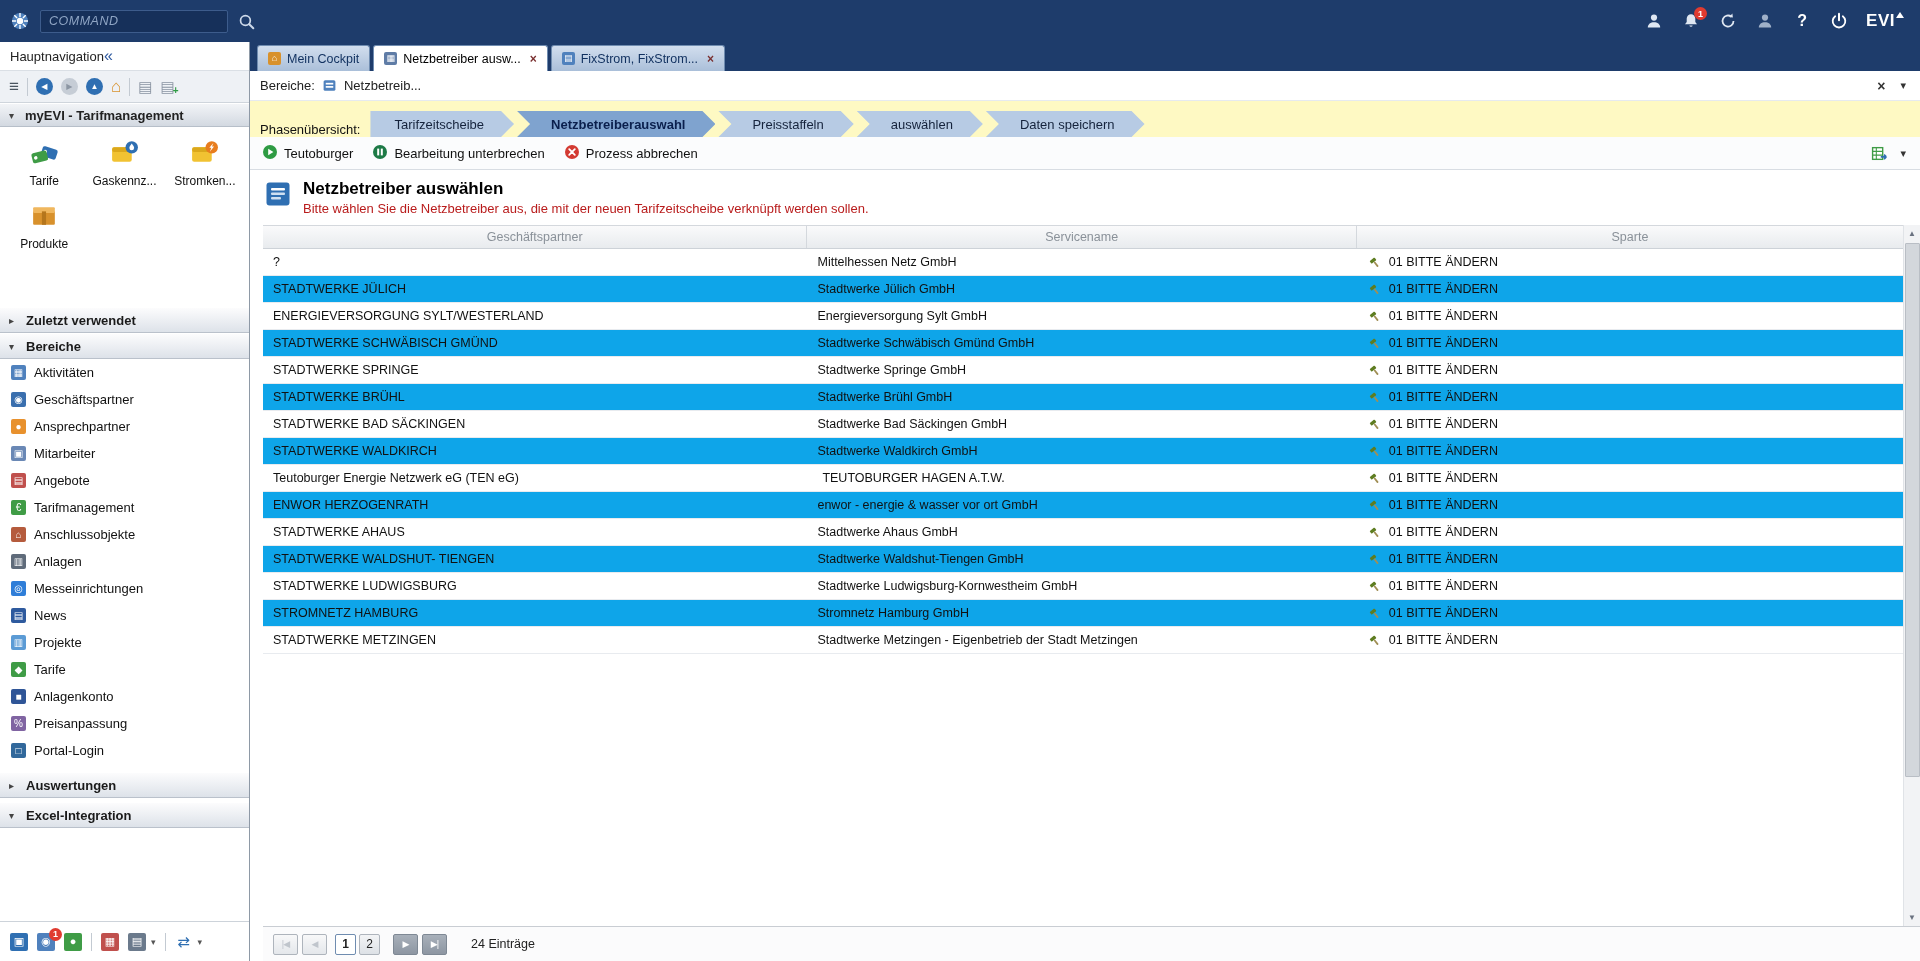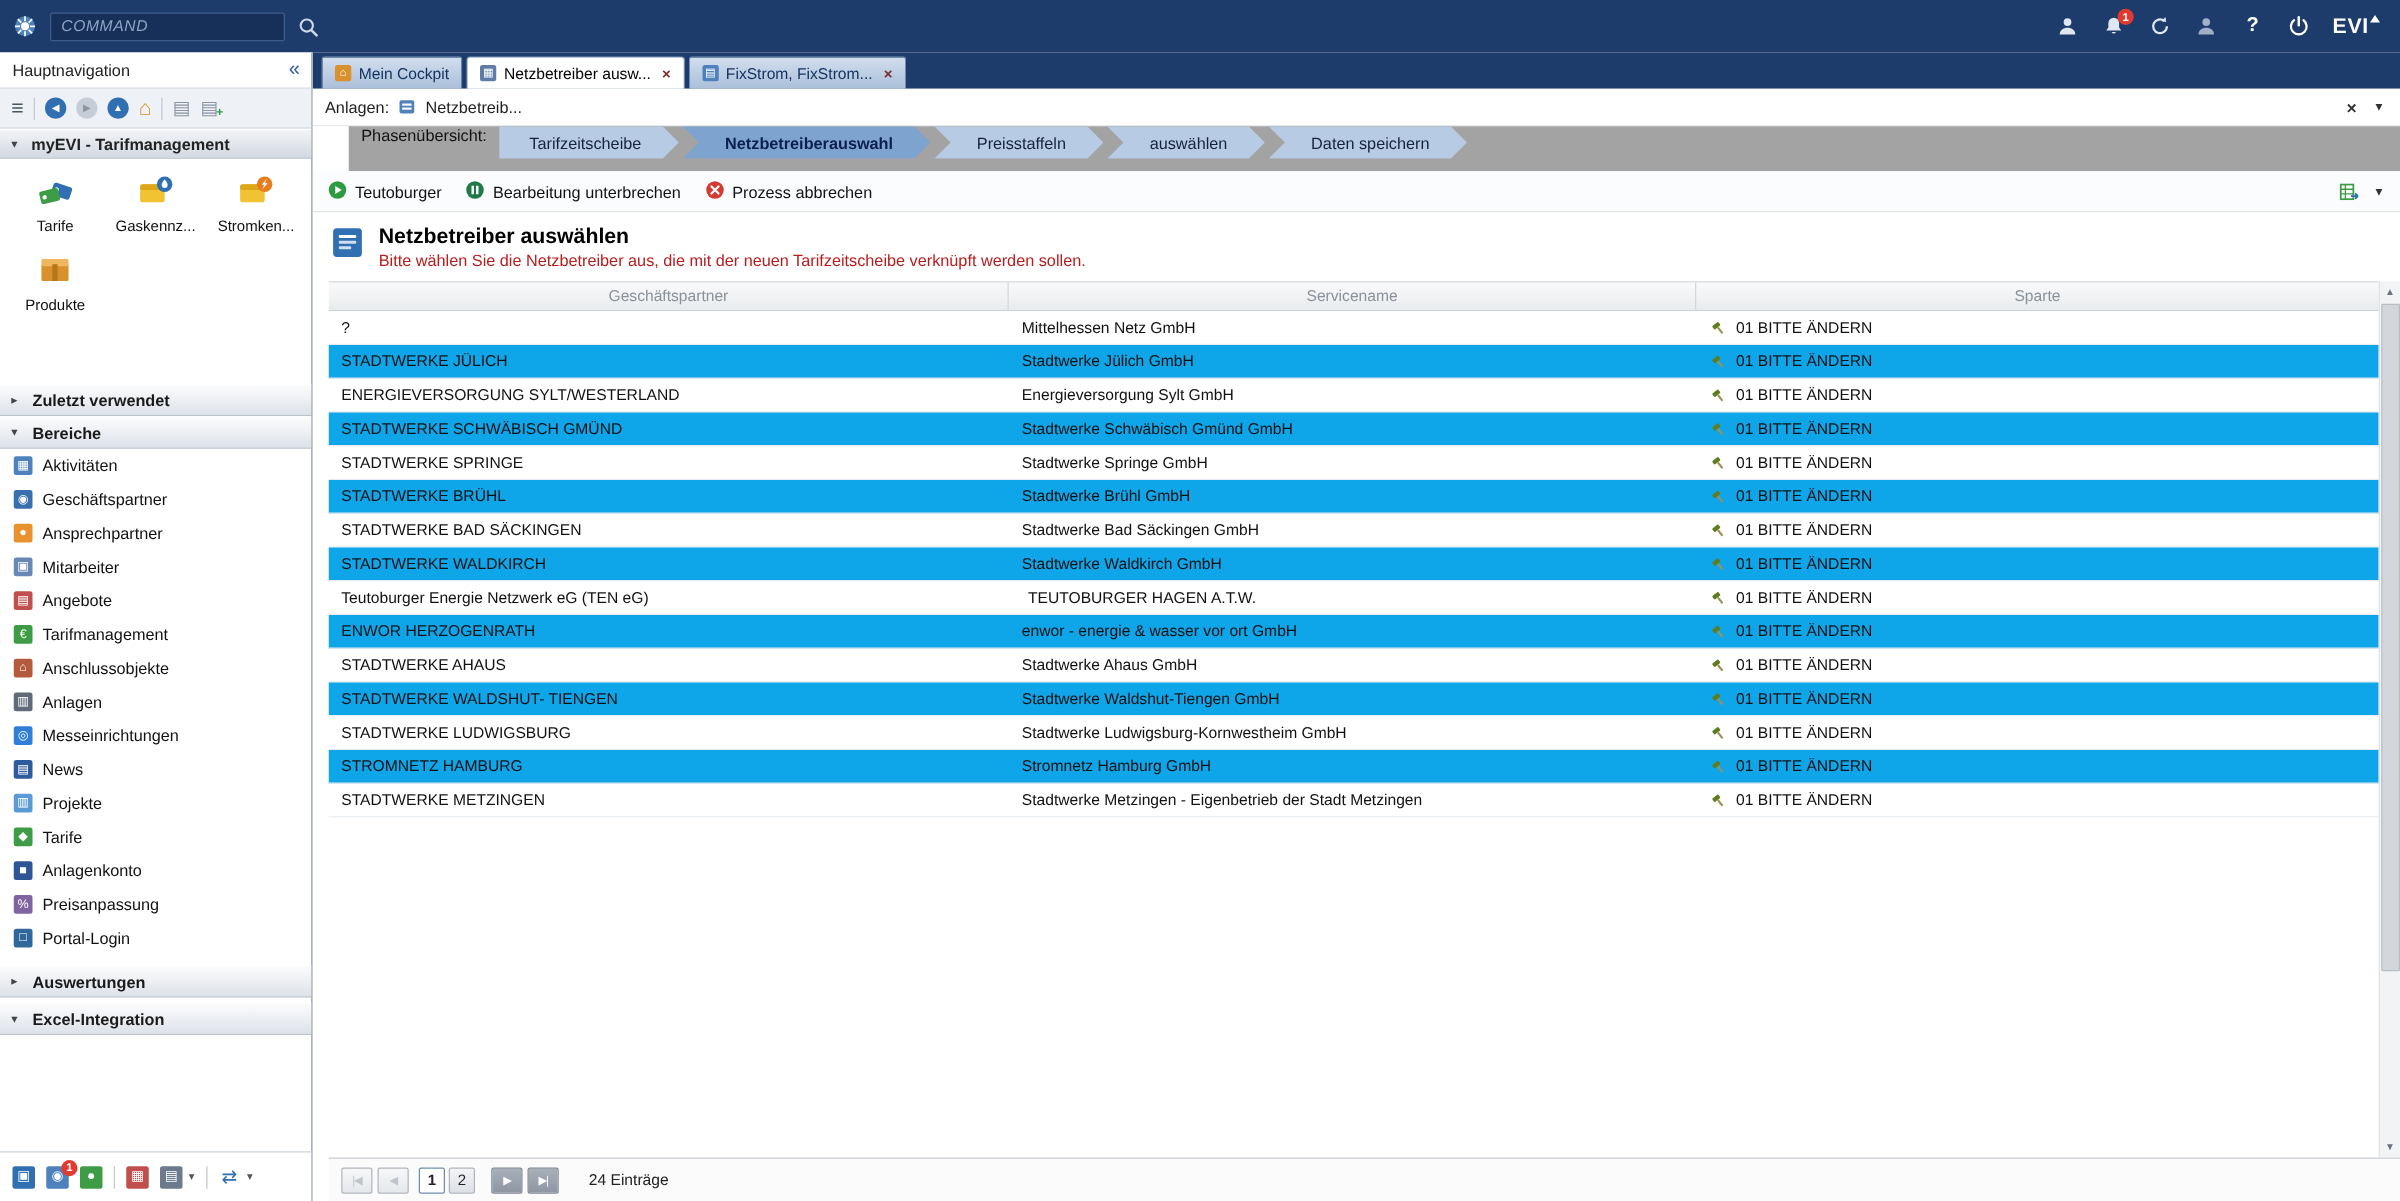--- a/index.html
+++ b/index.html
@@ -20,21 +20,21 @@
   .help{color:#fff;font-size:16px;font-weight:bold;}
   .badge{position:absolute;top:-4px;right:-6px;min-width:13px;height:13px;border-radius:7px;background:#e03b30;color:#fff;font-size:9px;font-weight:bold;display:flex;align-items:center;justify-content:center;padding:0 2px;}
   .logo{color:#fff;font-size:17px;font-weight:bold;letter-spacing:.5px;display:inline-flex;align-items:flex-start;gap:1px;}
   .logo-mark{width:0;height:0;border-left:4px solid transparent;border-right:4px solid transparent;border-bottom:6px solid #fff;margin-top:1px;}
 
   
   .body-row{flex:1;display:flex;min-height:0;}
 
   
   .sidebar{width:250px;flex:0 0 250px;background:#fff;border-right:1px solid #8e99a6;position:relative;display:flex;flex-direction:column;}
-  .sb-title{height:28px;flex:0 0 28px;display:flex;align-items:center;justify-content:space-between;padding:0 9px 0 10px;font-size:13px;color:#222;}
+  .sb-title{height:28px;flex:0 0 28px;display:flex;align-items:center;padding:0 9px 0 10px;font-size:13px;color:#222;}
   .collapse{color:#2f5aa0;font-size:16px;cursor:pointer;line-height:1;}
   .sb-toolbar{height:33px;flex:0 0 33px;background:#eef1f5;border-top:1px solid #dadfe5;border-bottom:1px solid #cfd5dc;display:flex;align-items:center;gap:8px;padding:0 9px;}
   .sb-sep{width:1px;height:18px;background:#c3cad2;flex:0 0 1px;}
   .hamburger{font-size:17px;color:#4a5560;cursor:pointer;line-height:1;}
   .circle-btn{width:17px;height:17px;border-radius:50%;display:inline-flex;align-items:center;justify-content:center;font-size:8px;color:#fff;cursor:pointer;flex:0 0 17px;}
   .home-ic{color:#d8912c;font-size:17px;cursor:pointer;line-height:1;}
   .doc-ic{color:#8a94a2;font-size:15px;cursor:pointer;line-height:1;position:relative;}
   .plus-mark{position:absolute;right:-4px;bottom:-2px;color:#2e9b43;font-size:10px;font-weight:bold;font-style:normal;}
   .sb-app-header{height:24px;flex:0 0 24px;background:linear-gradient(#f2f4f7,#d3d9e1);border-top:1px solid #fff;border-bottom:1px solid #b7bfc9;display:flex;align-items:center;gap:6px;padding:0 9px;font-weight:bold;font-size:13px;color:#222;cursor:pointer;}
   .shortcut-grid{display:grid;grid-template-columns:repeat(3,1fr);row-gap:12px;padding:10px 4px 0;margin-bottom:56px;}
@@ -63,21 +63,21 @@
   .tab-close{font-size:12px;color:#7a3030;margin-left:3px;cursor:pointer;font-weight:bold;line-height:1;}
 
   .verlauf{height:30px;flex:0 0 30px;background:#fff;display:flex;align-items:center;gap:7px;padding:0 14px 0 10px;border-bottom:1px solid #e6eaef;}
   .v-label{font-size:13px;color:#222;}
   .v-icon{width:15px;height:15px;display:inline-flex;}
   .v-crumb{font-size:13px;color:#222;cursor:pointer;}
   .spacer{flex:1;}
   .v-close{color:#333;font-size:14px;font-weight:bold;cursor:pointer;line-height:1;}
   .v-caret{color:#333;font-size:11px;cursor:pointer;margin-left:8px;}
 
-  .phases{height:36px;flex:0 0 36px;display:flex;align-items:flex-start;padding:0 10px;background:#a3a3a3;margin-left:29px;}
+  .phases{height:36px;flex:0 0 36px;display:flex;align-items:flex-end;padding:0 10px;background:#fef9c3;}
   .ph-label{font-size:13px;color:#111;margin-right:10px;}
   .chips{display:flex;align-items:center;}
   .phase{height:26px;display:flex;align-items:center;justify-content:center;padding:0 30px 0 34px;background:#b7cbe4;font-size:13px;color:#15233c;margin-right:3px;clip-path:polygon(0 0,calc(100% - 13px) 0,100% 50%,calc(100% - 13px) 100%,0 100%,13px 50%);cursor:pointer;white-space:nowrap;}
   .phase.first{clip-path:polygon(0 0,calc(100% - 13px) 0,100% 50%,calc(100% - 13px) 100%,0 100%);padding-left:24px;}
   .phase.active{background:#7fa3cf;color:#0a1f4d;font-weight:bold;}
 
   .actions{height:33px;flex:0 0 33px;display:flex;align-items:center;padding:0 14px 0 12px;background:#fbfcfd;border-bottom:1px solid #d8dde3;}
   .action-group{display:flex;align-items:center;gap:19px;}
   .action-btn{display:flex;align-items:center;gap:6px;font-size:13px;color:#111;cursor:pointer;white-space:nowrap;}
   .action-btn svg{width:16px;height:16px;}
@@ -352,21 +352,21 @@
             <span class="tab-close">×</span>
           </div>
           <div class="tab">
             <span class="tab-icon" style="background: rgb(79, 129, 189);">▤</span>
             <span class="tab-label">FixStrom, FixStrom...</span>
             <span class="tab-close">×</span>
           </div>
         </div>
 
       <div class="verlauf">
-        <span class="v-label">Anlagen:</span>
+        <span class="v-label">Bereiche:</span>
         <span class="v-icon">
           <svg viewBox="0 0 14 14">
               <rect x="1.5" y="2" width="11" height="10" rx="1.5" fill="#4f81bd"></rect>
               <rect x="3.5" y="4.5" width="7" height="1.6" fill="#fff"></rect>
               <rect x="3.5" y="7.5" width="7" height="1.6" fill="#fff"></rect>
             </svg>
         </span>
         <span class="v-crumb">Netzbetreib...</span>
         <span class="spacer"></span>
         <span class="v-close">×</span>

